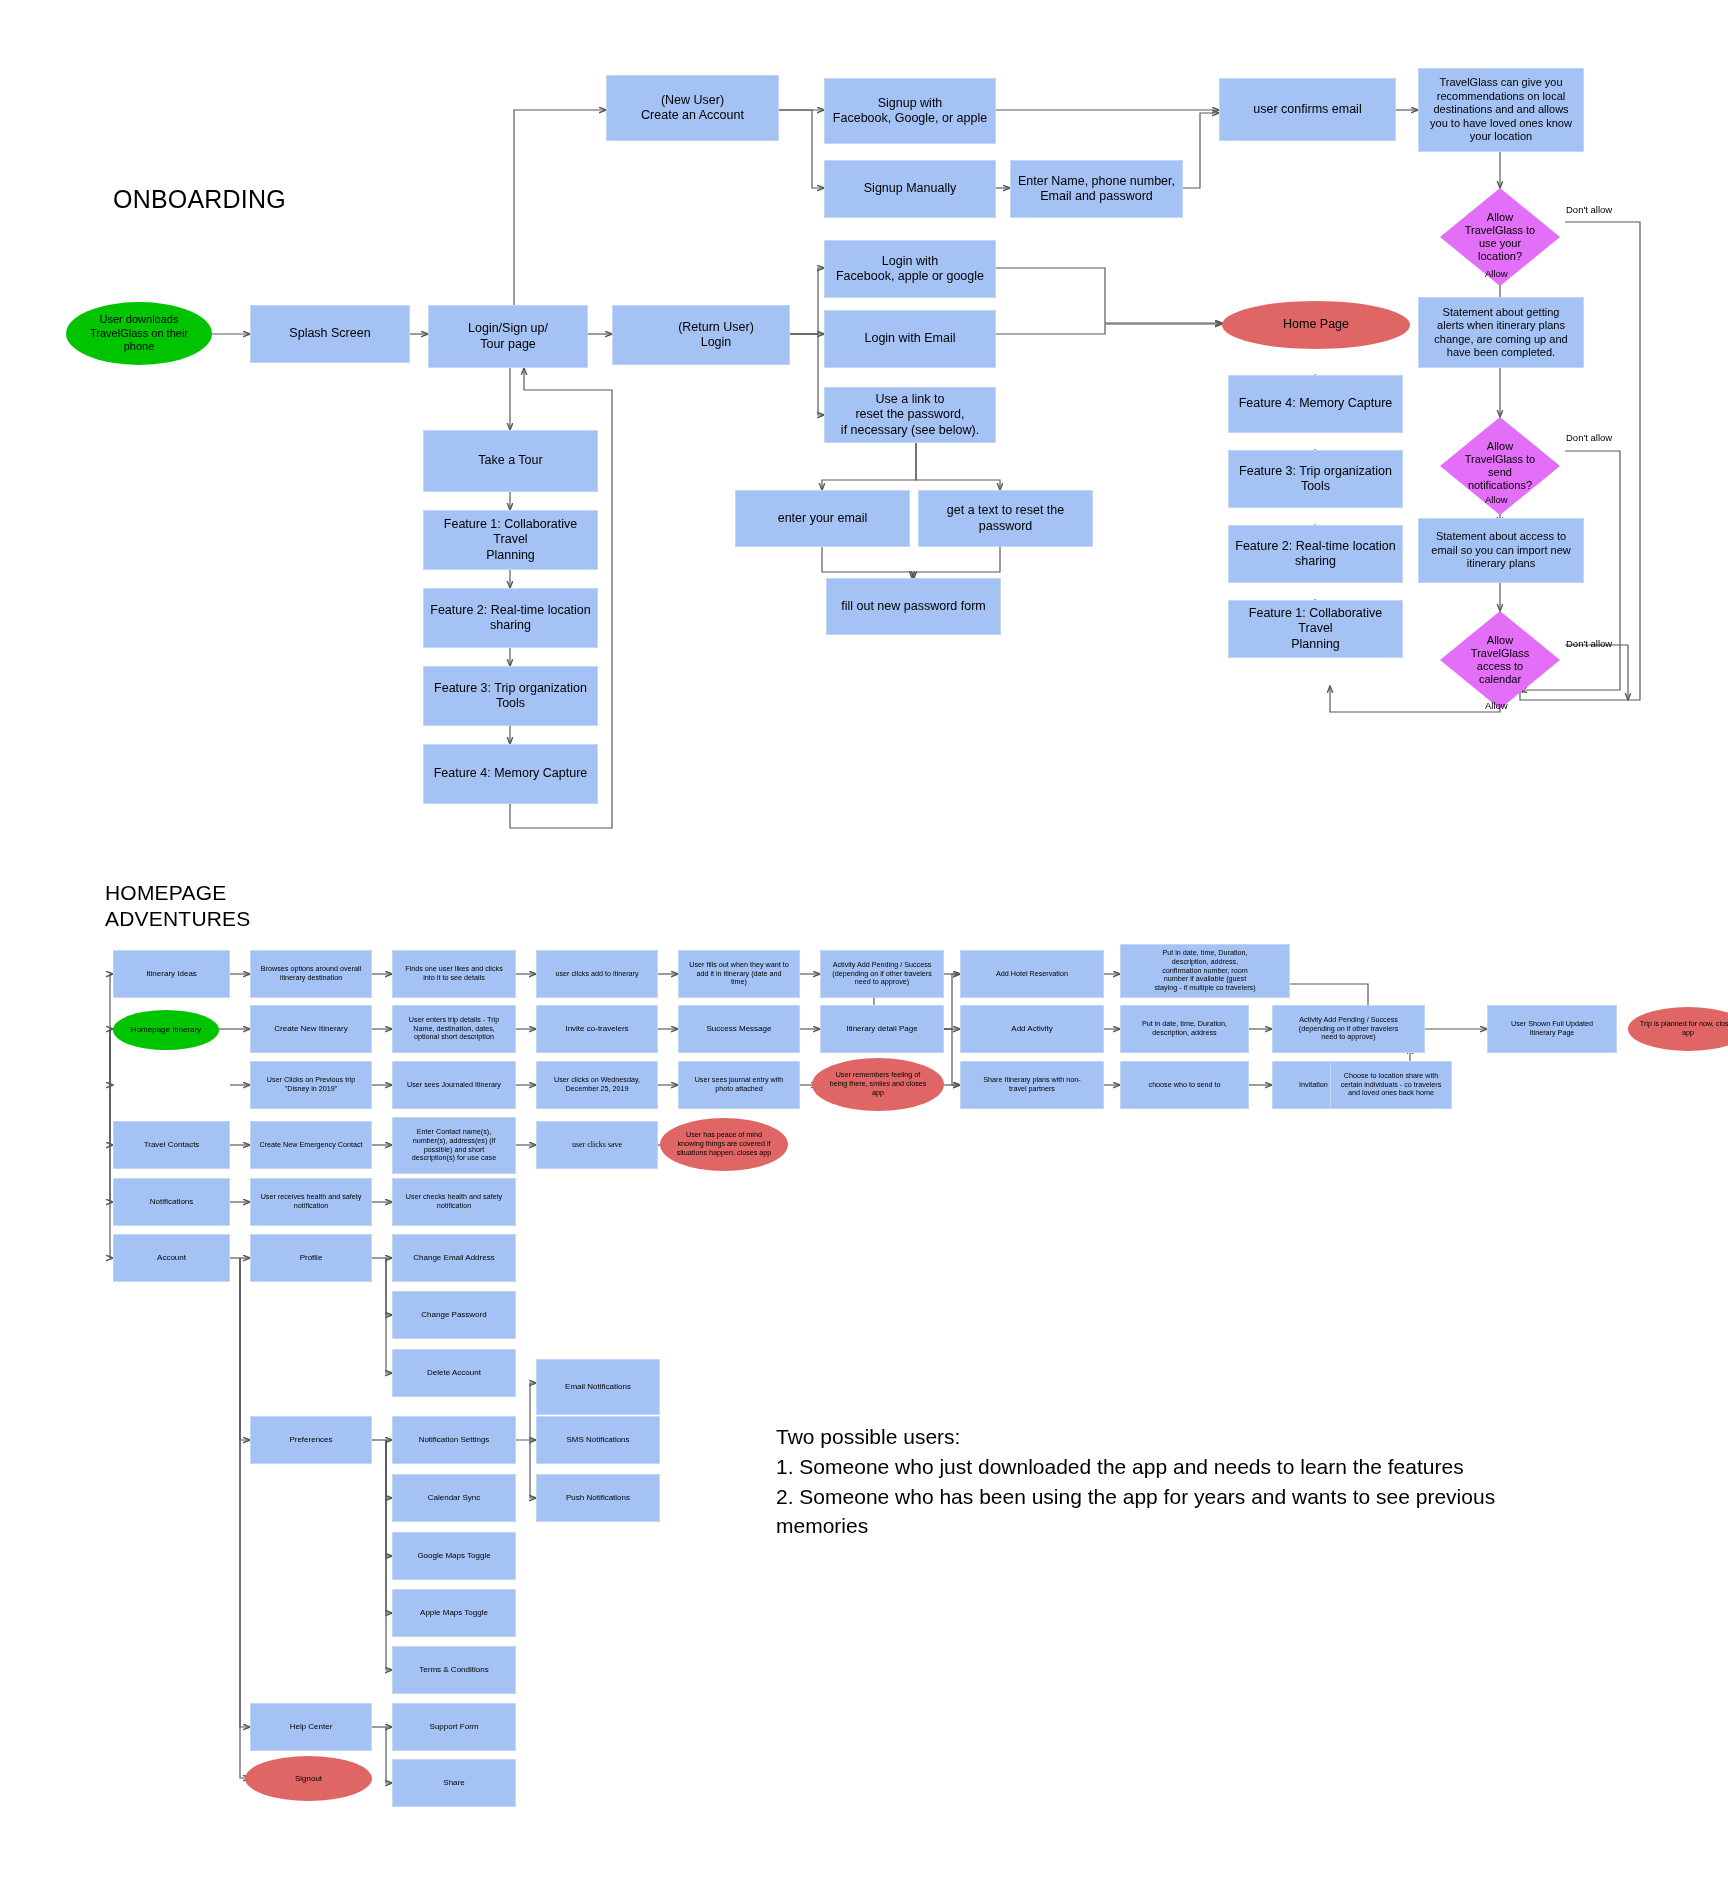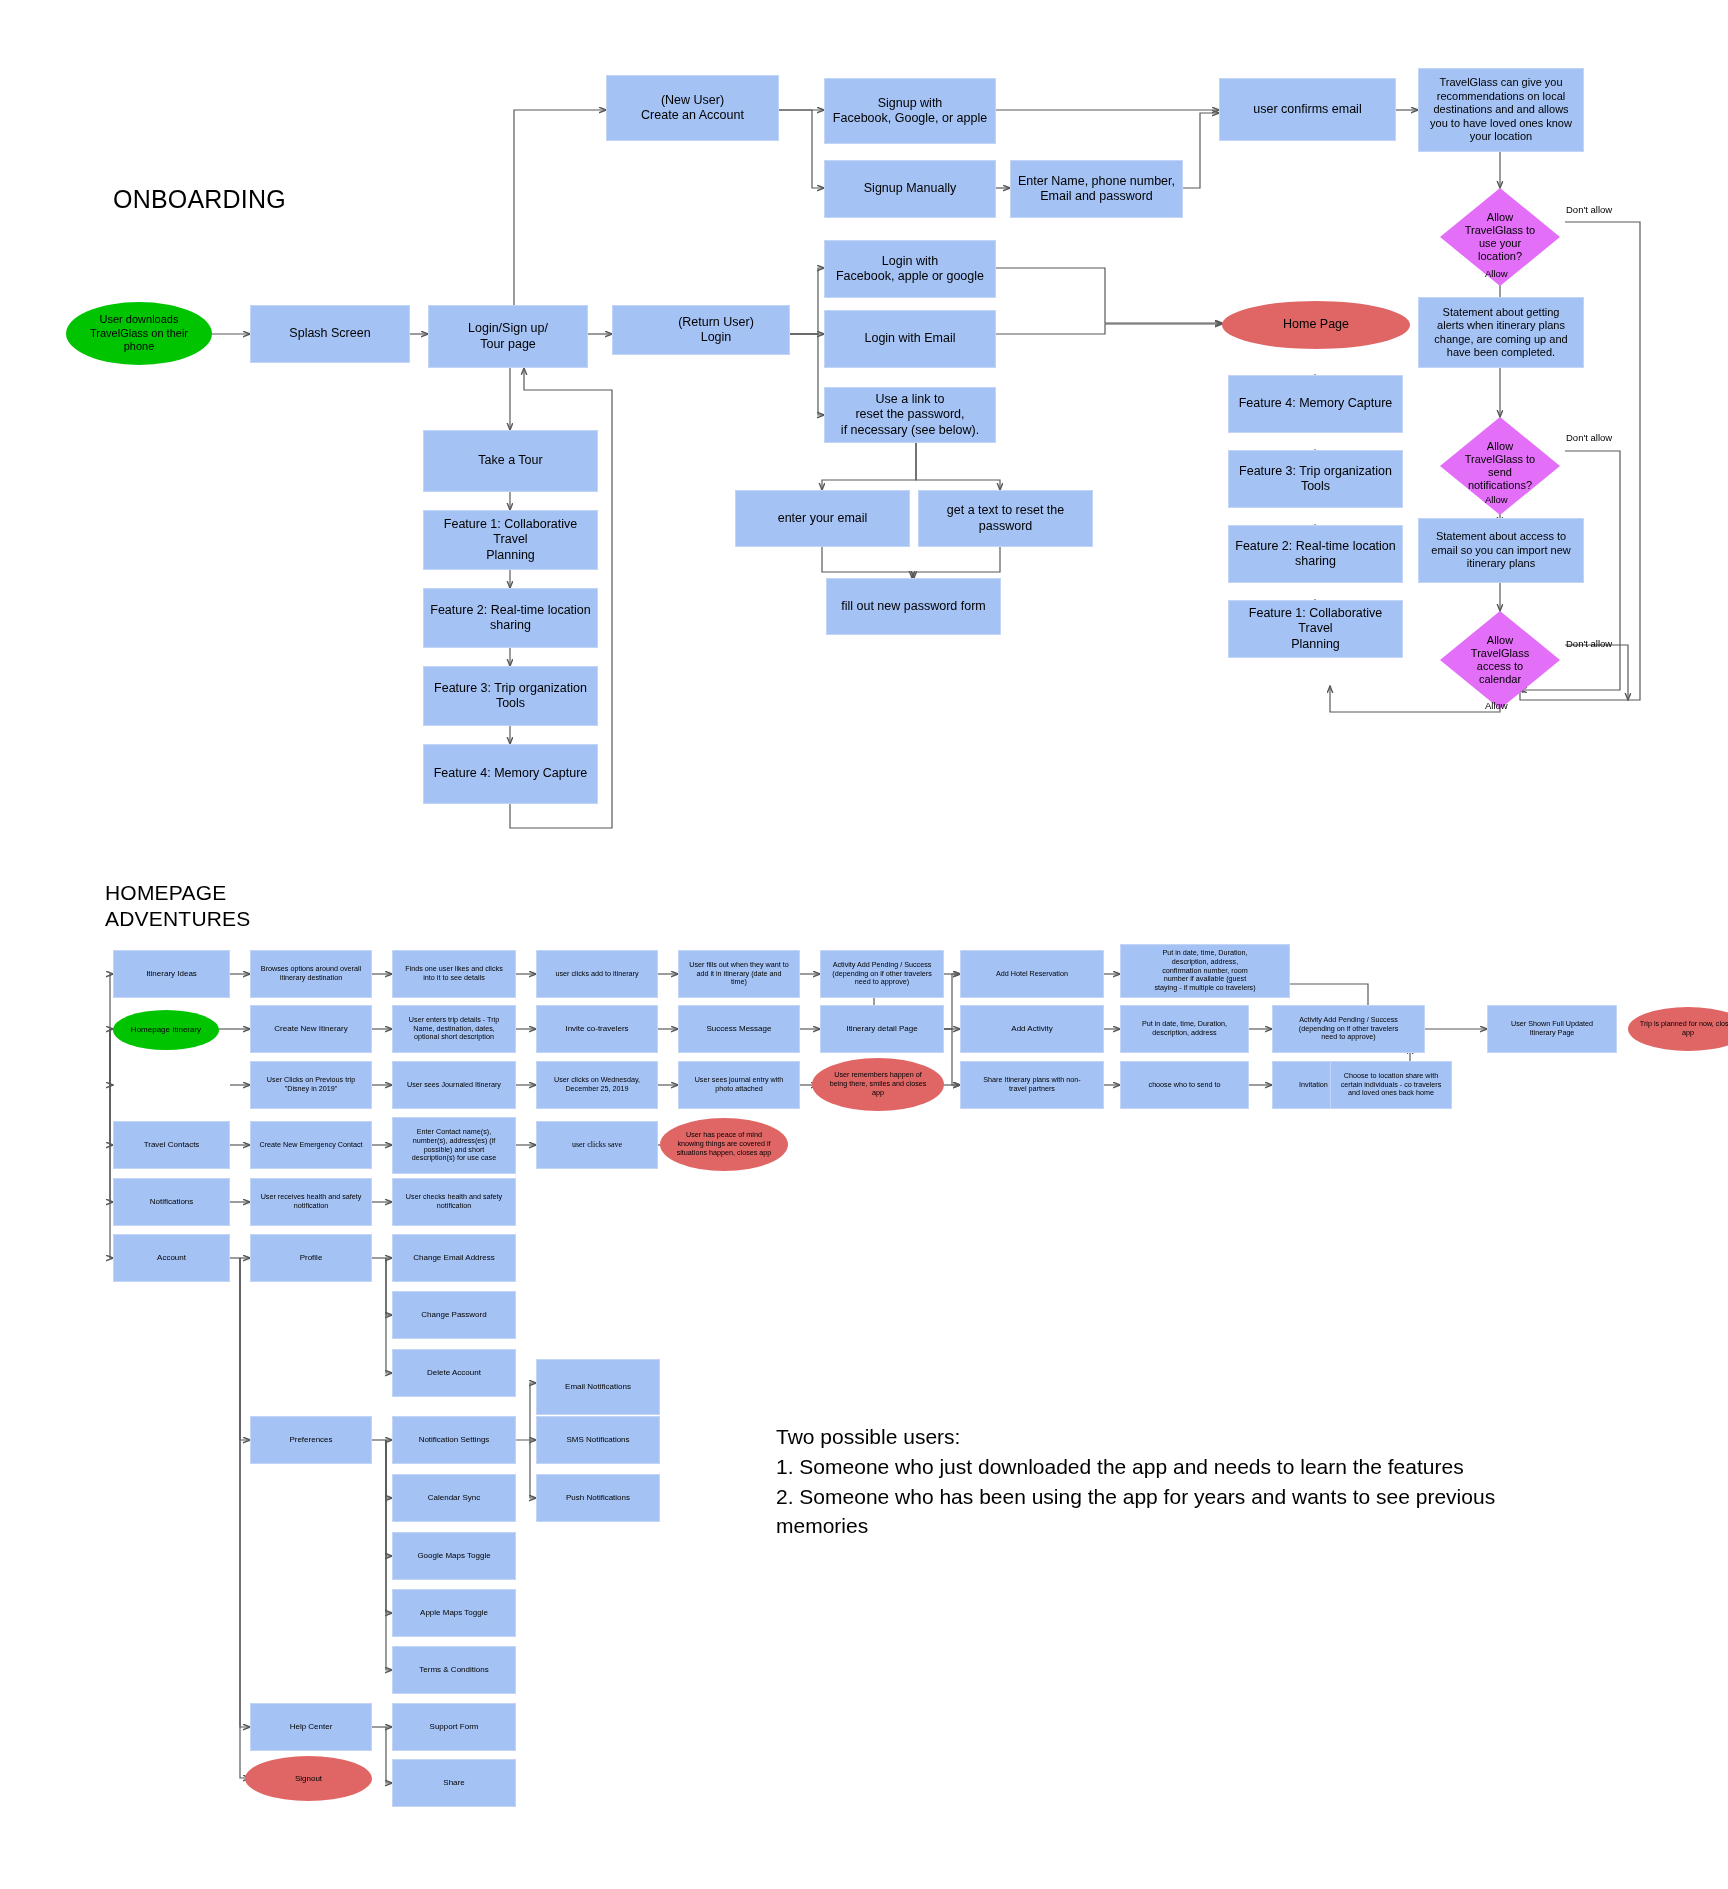--- a/index.html
+++ b/index.html
@@ -257,21 +257,21 @@
 Tour  page</div>
   <div class="node rect fs13" style="left:606px;top:75px;width:173px;height:66px;">(New User)
 Create an Account</div>
   <div class="node rect fs13" style="left:824px;top:78px;width:172px;height:66px;">Signup with
 Facebook, Google, or apple</div>
   <div class="node rect fs13" style="left:824px;top:160px;width:172px;height:58px;">Signup Manually</div>
   <div class="node rect fs13" style="left:1010px;top:160px;width:173px;height:58px;">Enter Name, phone number,
 Email and password</div>
   <div class="node rect fs13" style="left:1219px;top:78px;width:177px;height:63px;">user confirms email</div>
 
-  <div class="node rect fs13" style="left:612px;top:305px;width:178px;height:50px;padding-left:34px;">(Return User)
+  <div class="node rect fs13" style="left:612px;top:305px;width:178px;height:60px;padding-left:34px;">(Return User)
 Login</div>
   <div class="node rect fs13" style="left:824px;top:240px;width:172px;height:58px;">Login with
 Facebook, apple or google</div>
   <div class="node rect fs13" style="left:824px;top:310px;width:172px;height:58px;">Login with Email</div>
   <div class="node rect fs13" style="left:824px;top:387px;width:172px;height:56px;">Use a link to
 reset the password,
 if necessary (see below).</div>
   <div class="node rect fs13" style="left:735px;top:490px;width:175px;height:57px;">enter your email</div>
   <div class="node rect fs13" style="left:918px;top:490px;width:175px;height:57px;">get a text to reset the password</div>
   <div class="node rect fs13" style="left:826px;top:578px;width:175px;height:57px;">fill out new password form</div>
@@ -375,21 +375,21 @@
   <div class="node ellipse red fs7" style="left:1628px;top:1007px;width:120px;height:44px;">Trip is planned for now, closes
 app</div>
 
   <div class="node rect fs7" style="left:250px;top:1061px;width:122px;height:48px;">User Clicks on Previous trip
 "Disney in 2019"</div>
   <div class="node rect fs7" style="left:392px;top:1061px;width:124px;height:48px;">User sees Journaled Itinerary</div>
   <div class="node rect fs7" style="left:536px;top:1061px;width:122px;height:48px;">User clicks on Wednesday,
 December 25, 2019</div>
   <div class="node rect fs7" style="left:678px;top:1061px;width:122px;height:48px;">User sees journal entry with
 photo attached</div>
-  <div class="node ellipse red fs7" style="left:812px;top:1058px;width:132px;height:53px;">User remembers happen of
+  <div class="node ellipse red fs7" style="left:812px;top:1058px;width:132px;height:53px;">User remembers feeling of
 being there, smiles and closes
 app</div>
 
   <div class="node rect fs7" style="left:960px;top:1061px;width:144px;height:48px;">Share Itinerary plans with non-
 travel partners</div>
   <div class="node rect fs7" style="left:1120px;top:1061px;width:129px;height:48px;">choose who to send to</div>
   <div class="node rect fs7" style="left:1272px;top:1061px;width:112px;height:48px;">Invitation Success</div>
 
   <div class="node rect fs7" style="left:1330px;top:1061px;width:122px;height:48px;">Choose to location share with
 certain individuals - co travelers

